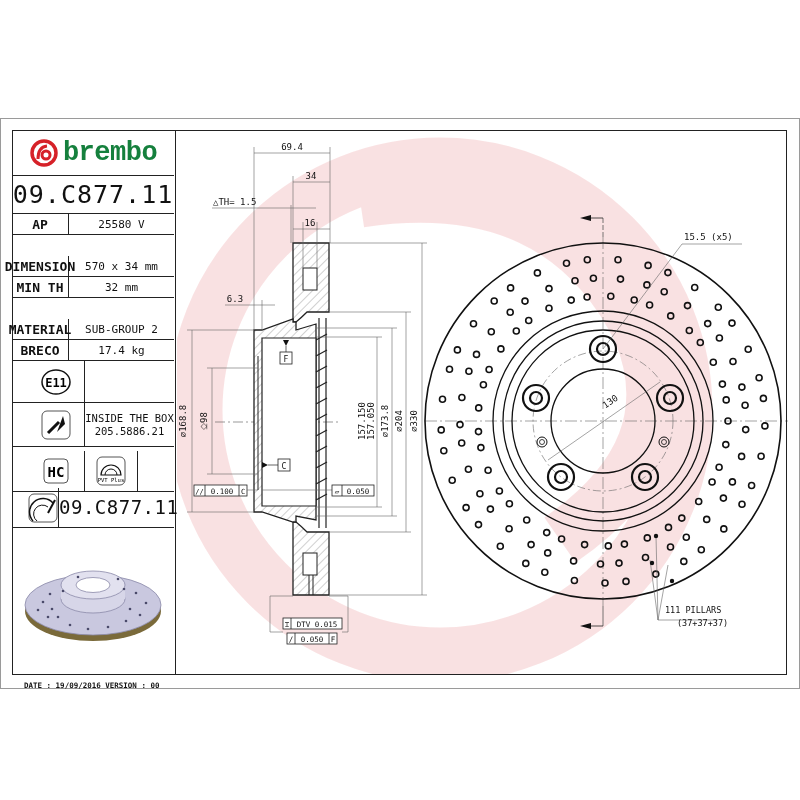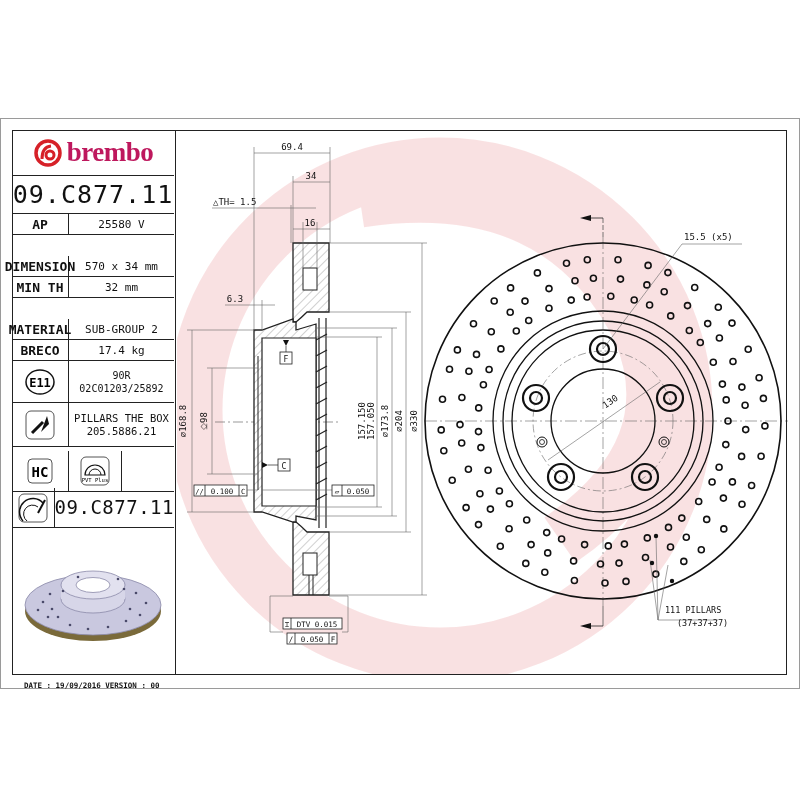--- a/index.html
+++ b/index.html
@@ -2,26 +2,26 @@
 <html><head>
 <meta charset="utf-8">
 <style>
   html,body{margin:0;padding:0;background:#fff;}
   body{width:800px;height:800px;position:relative;overflow:hidden;font-family:"DejaVu Sans Mono","Liberation Mono",monospace;color:#111;}
   .outer{position:absolute;left:0;top:118px;width:798px;height:569px;border:1px solid #9a9a9a;}
   .inner{position:absolute;left:12px;top:130px;width:775px;height:545px;border:1.5px solid #222;box-sizing:border-box;}
   .panel{position:absolute;left:12px;top:130px;width:164px;height:545px;border-right:1.5px solid #222;box-sizing:border-box;}
   .row{position:absolute;left:0;width:162px;border-bottom:1px solid #222;box-sizing:border-box;}
   .logo{top:0;height:46px;display:flex;align-items:center;justify-content:center;gap:4px;}
-  .logo-text{font-family:Liberation Serif, serif;font-weight:bold;font-size:27px;color:#be185d;letter-spacing:-0.5px;}
+  .logo-text{font-family:Liberation Mono, monospace;font-weight:bold;font-size:27px;color:#15803d;letter-spacing:-0.5px;}
   .partno{top:46px;height:38px;display:flex;align-items:center;justify-content:center;font-size:25px;letter-spacing:1px;}
   .spec{height:21px;display:flex;}
   .spec .k{width:56px;border-right:1px solid #222;font-size:13px;font-weight:bold;display:flex;align-items:center;justify-content:center;font-family:"DejaVu Sans Mono",monospace;}
   .spec .v{flex:1;font-size:11px;display:flex;align-items:center;justify-content:center;}
-  .iconrow{display:flex;}
+  .iconrow{display:flex;padding-left:16px;}
   .iconrow .ic{width:56px;border-right:1px solid #222;display:flex;align-items:center;justify-content:center;}
   .iconrow .tx{flex:1;font-size:10px;display:flex;flex-direction:column;align-items:center;justify-content:center;line-height:13px;}
   .footer{position:absolute;left:24px;top:673px;font-size:7.5px;font-weight:bold;font-family:"DejaVu Sans Mono",monospace;margin-top:8px;}
   svg text{font-family:"DejaVu Sans Mono","Liberation Mono",monospace;}
 </style>
 </head>
 <body>
 
 <div class="outer"></div>
 
@@ -369,37 +369,33 @@
       <div class="v">17.4 kg</div>
     </div>
 
   <div class="row iconrow" style="top:231px;height:42px">
     <div class="ic">
       <svg width="32" height="28" viewBox="0 0 32 28">
           <ellipse cx="16" cy="14" rx="14" ry="12" fill="none" stroke="#111" stroke-width="1.5"></ellipse>
           <text x="16" y="18.5" font-size="12" font-weight="bold" text-anchor="middle" font-family="DejaVu Serif, serif">E11</text>
         </svg>
     </div>
-    <div class="tx">
-        <span>90R</span>
-        <span>02C01203/25892</span>
-      </div>
   </div>
   <div class="row iconrow" style="top:273px;height:44px">
     <div class="ic">
       <svg width="30" height="30" viewBox="0 0 30 30">
           <rect x="1" y="1" width="28" height="28" rx="5" fill="none" stroke="#555" stroke-width="1"></rect>
           <path d="M22 6 L16 22 L24 14 Z" fill="#111"></path>
           <g stroke="#111" stroke-width="3">
             <line x1="7" y1="23" x2="18" y2="12"></line>
           </g>
         </svg>
     </div>
     <div class="tx" style="font-size:10.5px">
-        <span>PILLARS THE BOX</span>
+        <span>INSIDE THE BOX</span>
         <span>205.5886.21</span>
       </div>
   </div>
   <div class="row iconrow" style="top:321px;height:41px">
     <div class="ic">
       <svg width="26" height="26" viewBox="0 0 26 26">
           <rect x="1" y="1" width="24" height="24" rx="4" fill="none" stroke="#555" stroke-width="1"></rect>
           <text x="13" y="19" font-size="14" font-weight="bold" text-anchor="middle" font-family="Liberation Sans, sans-serif">HC</text>
         </svg>
     </div>

